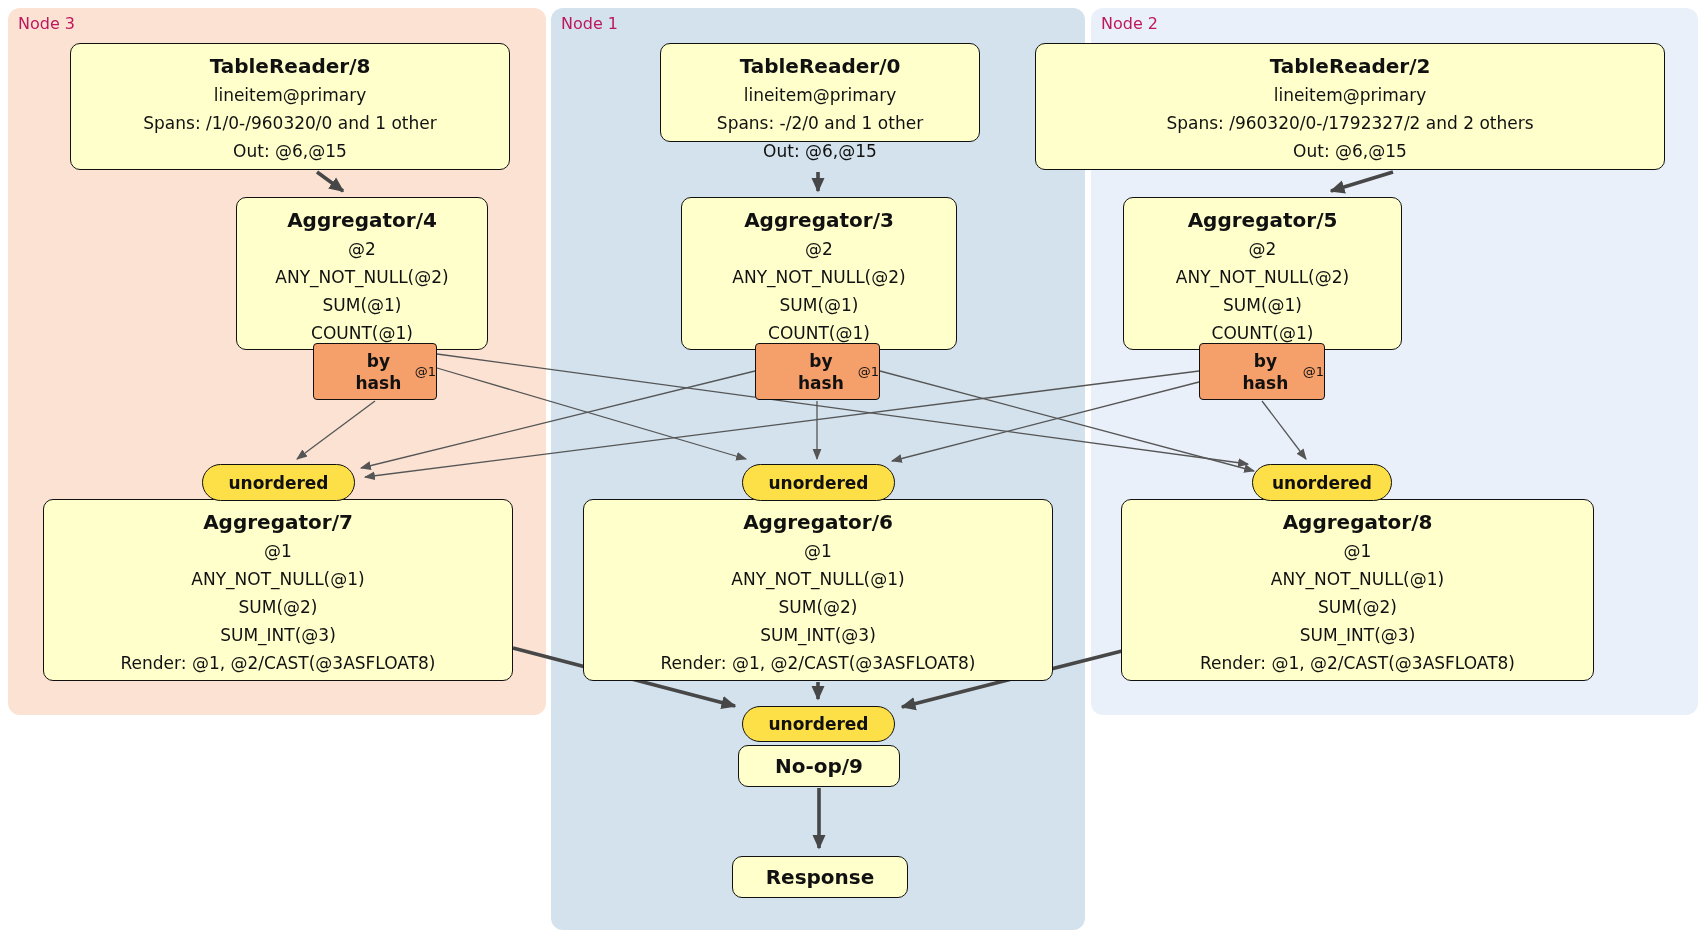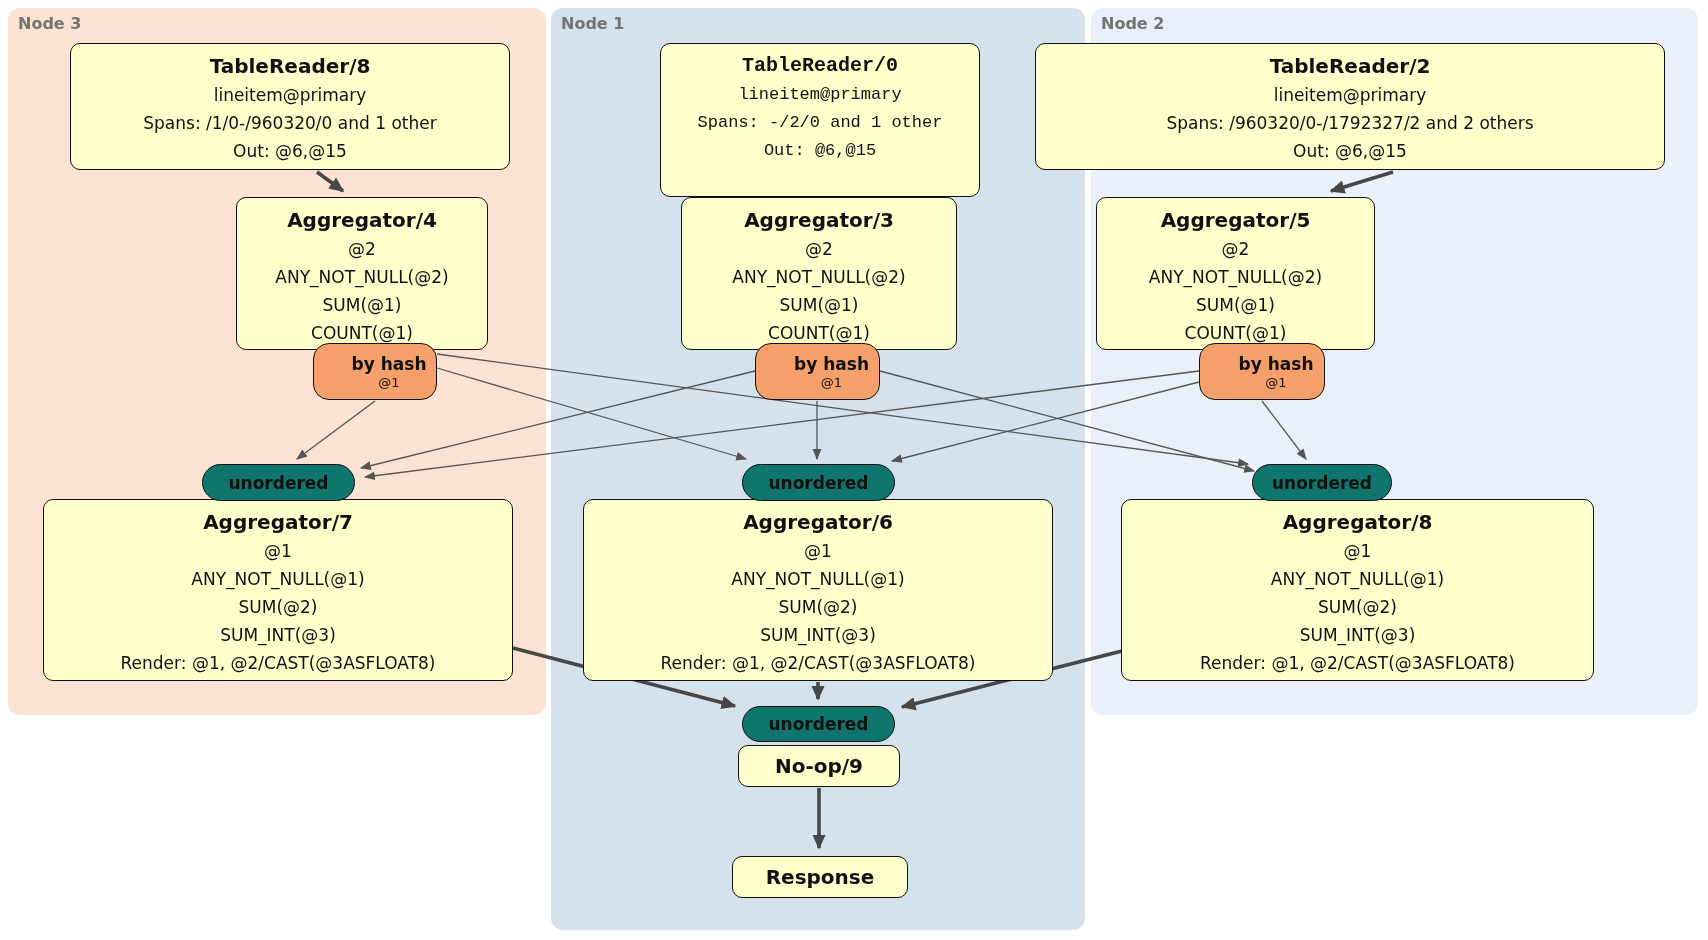--- a/index.html
+++ b/index.html
@@ -2,62 +2,62 @@
 <html><head>
 <meta charset="utf-8">
 <style>
   html,body{margin:0;padding:0;background:#ffffff;}
   #canvas{
     position:relative;width:1708px;height:940px;overflow:hidden;
     font-family:"DejaVu Sans","Liberation Sans",sans-serif;color:#111;
     background:#ffffff;
   }
   .region{position:absolute;border-radius:12px;z-index:0;}
-  .region-label{position:absolute;top:6px;left:10px;font-size:16px;color:#737373;font-weight:bold;}
+  .region-label{position:absolute;top:6px;left:10px;font-size:16px;color:#be185d;}
   #region-node3{left:8px;top:8px;width:538px;height:707px;background:#fbe2d3;}
   #region-node1{left:551px;top:8px;width:534px;height:922px;background:#d3e2ed;}
   #region-node2{left:1091px;top:8px;width:607px;height:707px;background:#eaf0fa;}
 
   svg.edges{position:absolute;left:0;top:0;z-index:1;}
   .thin{stroke:#555555;stroke-width:1.3;fill:none;}
   .thick{stroke:#474747;stroke-width:3.6;fill:none;}
 
   .proc{
     position:absolute;background:#ffffcc;border:1.6px solid #111;border-radius:10px;
     text-align:center;z-index:3;box-sizing:border-box;padding-top:7px;
   }
   .proc .title{font-size:20px;font-weight:bold;line-height:30px;white-space:nowrap;}
   .proc .pline{font-size:17px;line-height:28px;white-space:nowrap;}
   .terminal{display:flex;align-items:center;justify-content:center;padding-top:0;}
 
   #proc-tr1{left:70px;top:43px;width:440px;height:127px;}
-  #proc-tr0{left:660px;top:43px;width:320px;height:154px;font-family:Liberation Mono, monospace;}
+  #proc-tr0{left:660px;top:43px;width:320px;height:99px;}
   #proc-tr2{left:1035px;top:43px;width:630px;height:127px;}
   #proc-agg4{left:236px;top:197px;width:252px;height:153px;}
   #proc-agg3{left:681px;top:197px;width:276px;height:153px;}
-  #proc-agg5{left:1096px;top:197px;width:279px;height:153px;}
+  #proc-agg5{left:1123px;top:197px;width:279px;height:153px;}
   #proc-agg7{left:43px;top:499px;width:470px;height:182px;}
   #proc-agg6{left:583px;top:499px;width:470px;height:182px;}
   #proc-agg8{left:1121px;top:499px;width:473px;height:182px;}
   #proc-noop{left:738px;top:745px;width:162px;height:42px;}
   #proc-response{left:732px;top:856px;width:176px;height:42px;}
 
   .router{
-    position:absolute;background:#f5a06b;border:1.6px solid #111;border-radius:16px;
-    text-align:center;z-index:4;box-sizing:border-box;display:flex;flex-direction:column;
+    position:absolute;background:#f5a06b;border:1.6px solid #111;border-radius:4px;
+    text-align:center;z-index:4;box-sizing:border-box;display:flex;flex-direction:row;
     align-items:center;justify-content:center;padding-left:28px;
   }
   .router .rlabel{font-size:17px;font-weight:bold;line-height:22px;}
   .router .rkey{font-size:13px;line-height:16px;}
   #router-4{left:313px;top:343px;width:124px;height:57px;}
   #router-3{left:755px;top:343px;width:125px;height:57px;}
   #router-5{left:1199px;top:343px;width:126px;height:57px;}
 
   .sync{
-    position:absolute;background:#0f766e;border:1.6px solid #111;border-radius:19px;
+    position:absolute;background:#fde047;border:1.6px solid #111;border-radius:19px;
     z-index:4;box-sizing:border-box;display:flex;align-items:center;justify-content:center;
     font-size:17px;font-weight:bold;
   }
   #sync-7{left:202px;top:464px;width:153px;height:37px;}
   #sync-6{left:742px;top:464px;width:153px;height:37px;}
   #sync-8{left:1252px;top:464px;width:140px;height:37px;}
   #sync-9{left:742px;top:706px;width:153px;height:36px;}
 </style>
 </head>
 <body>

